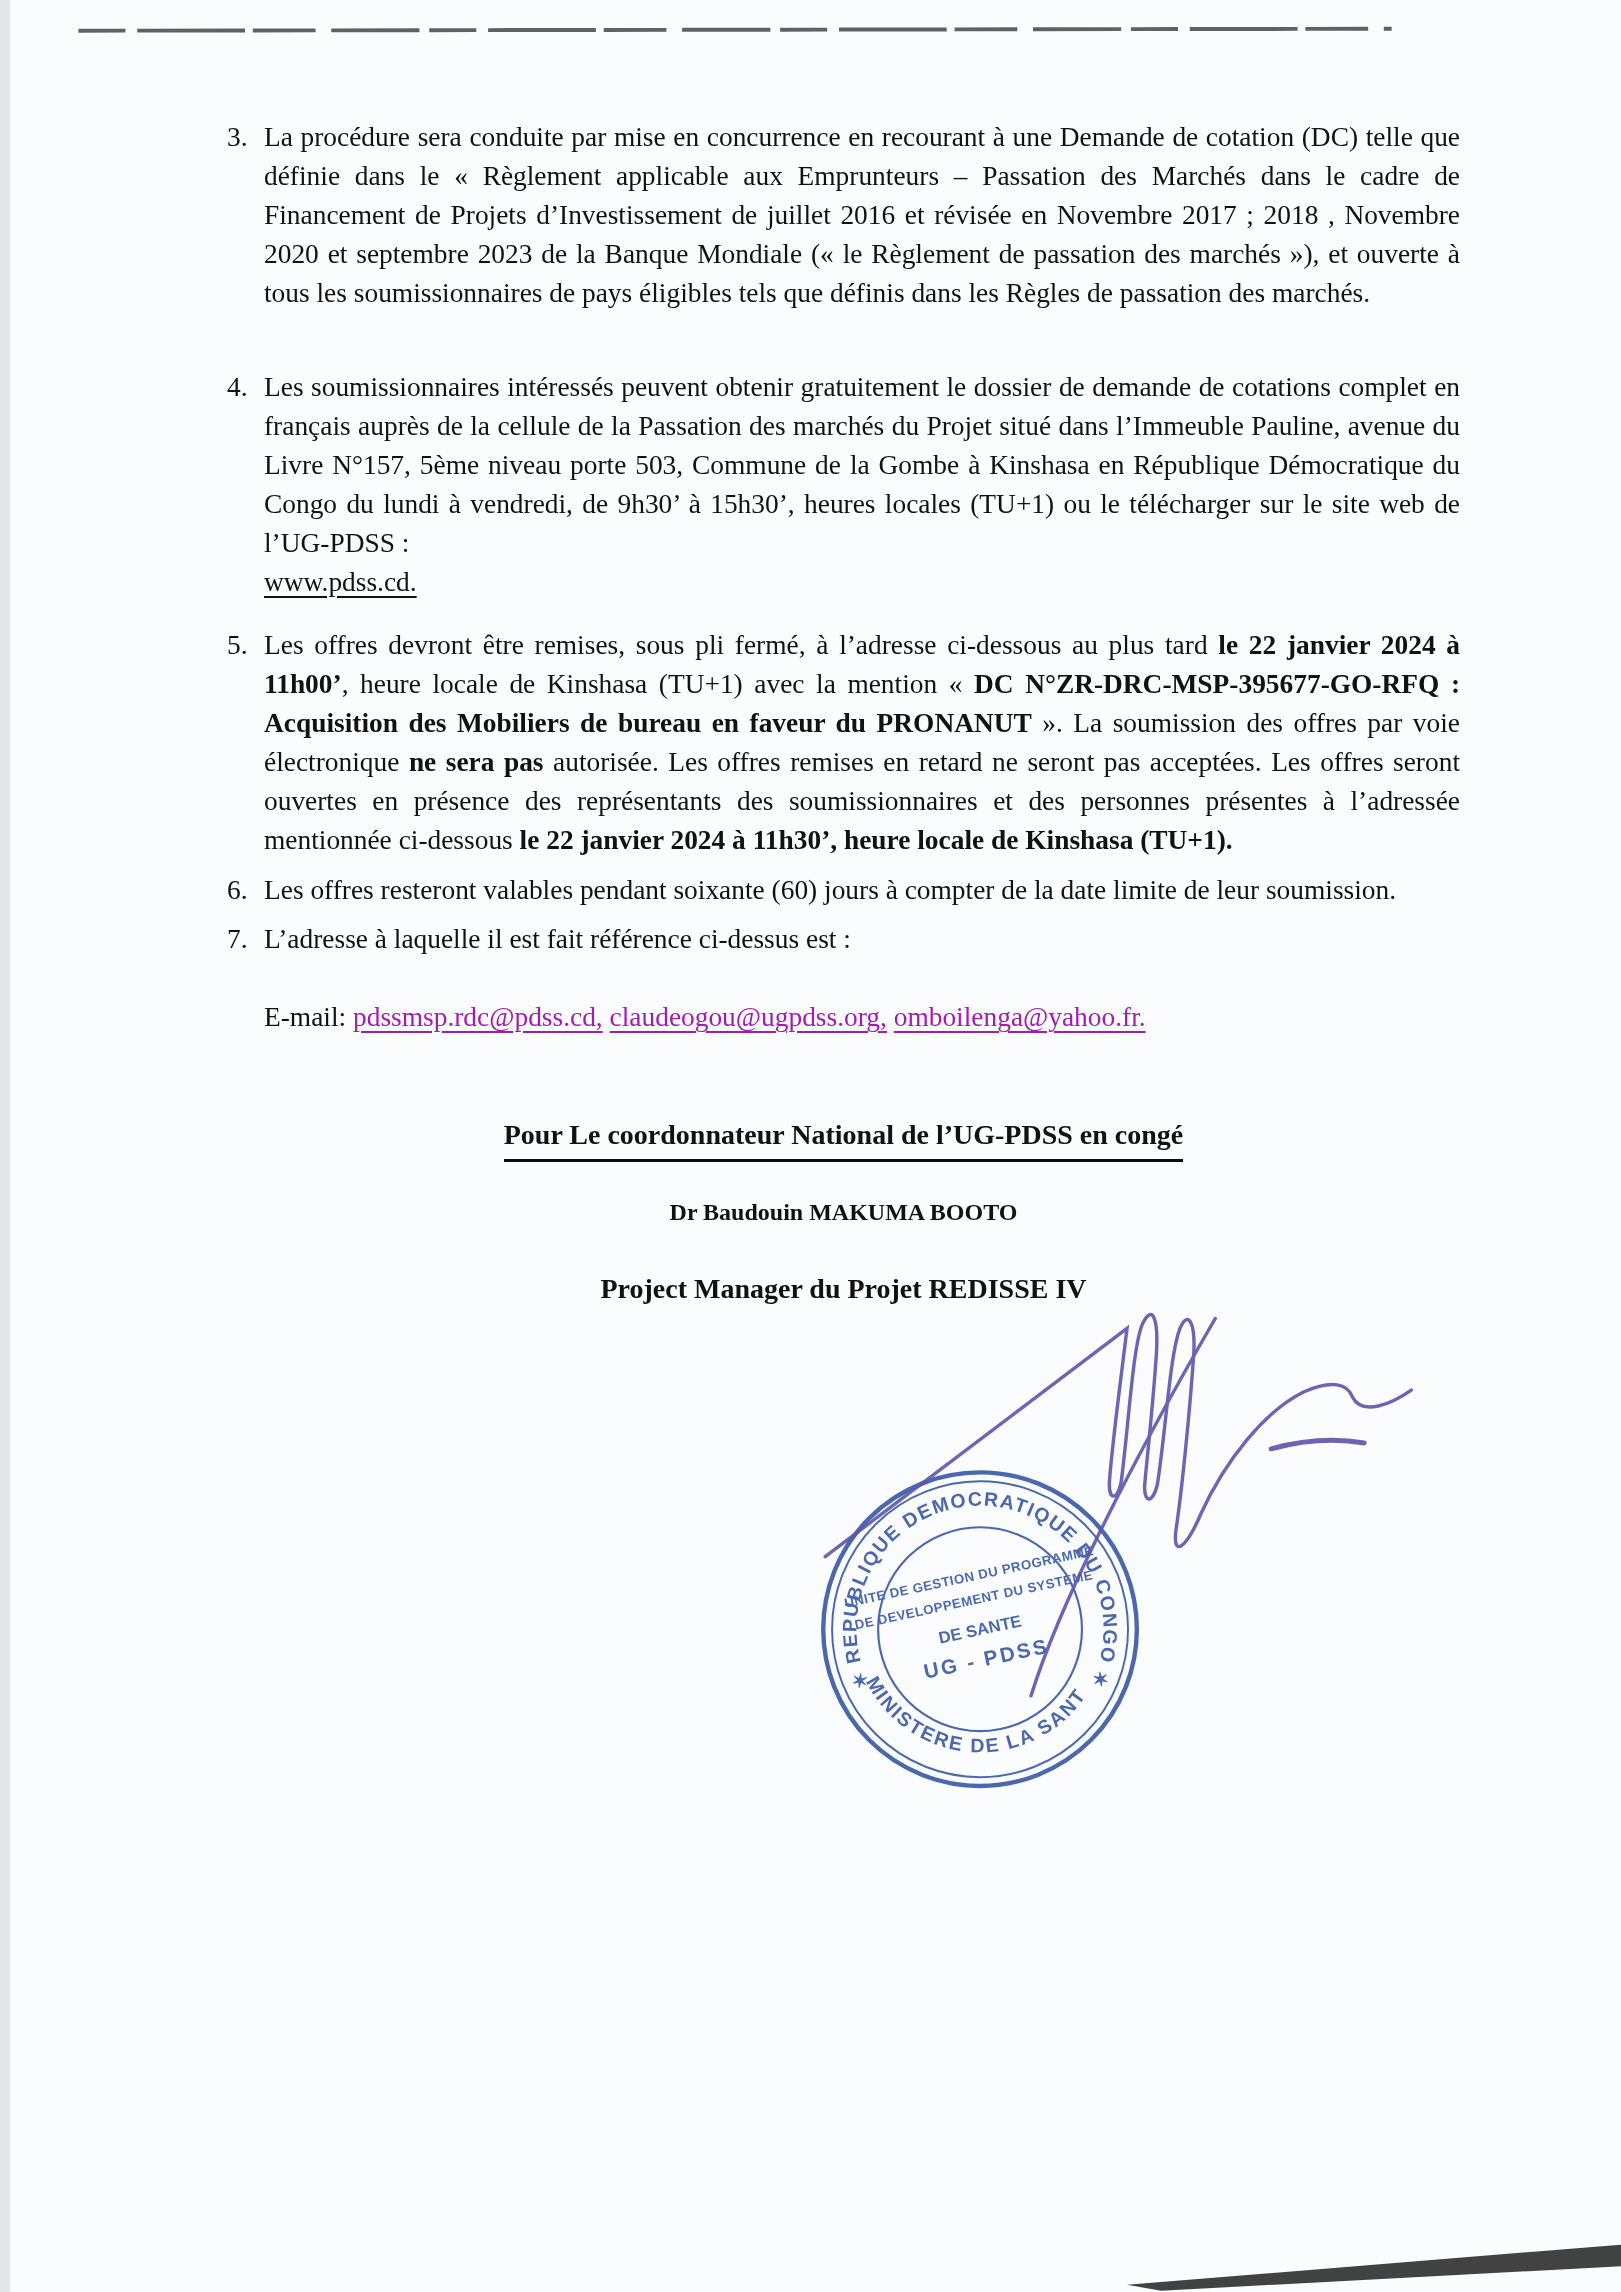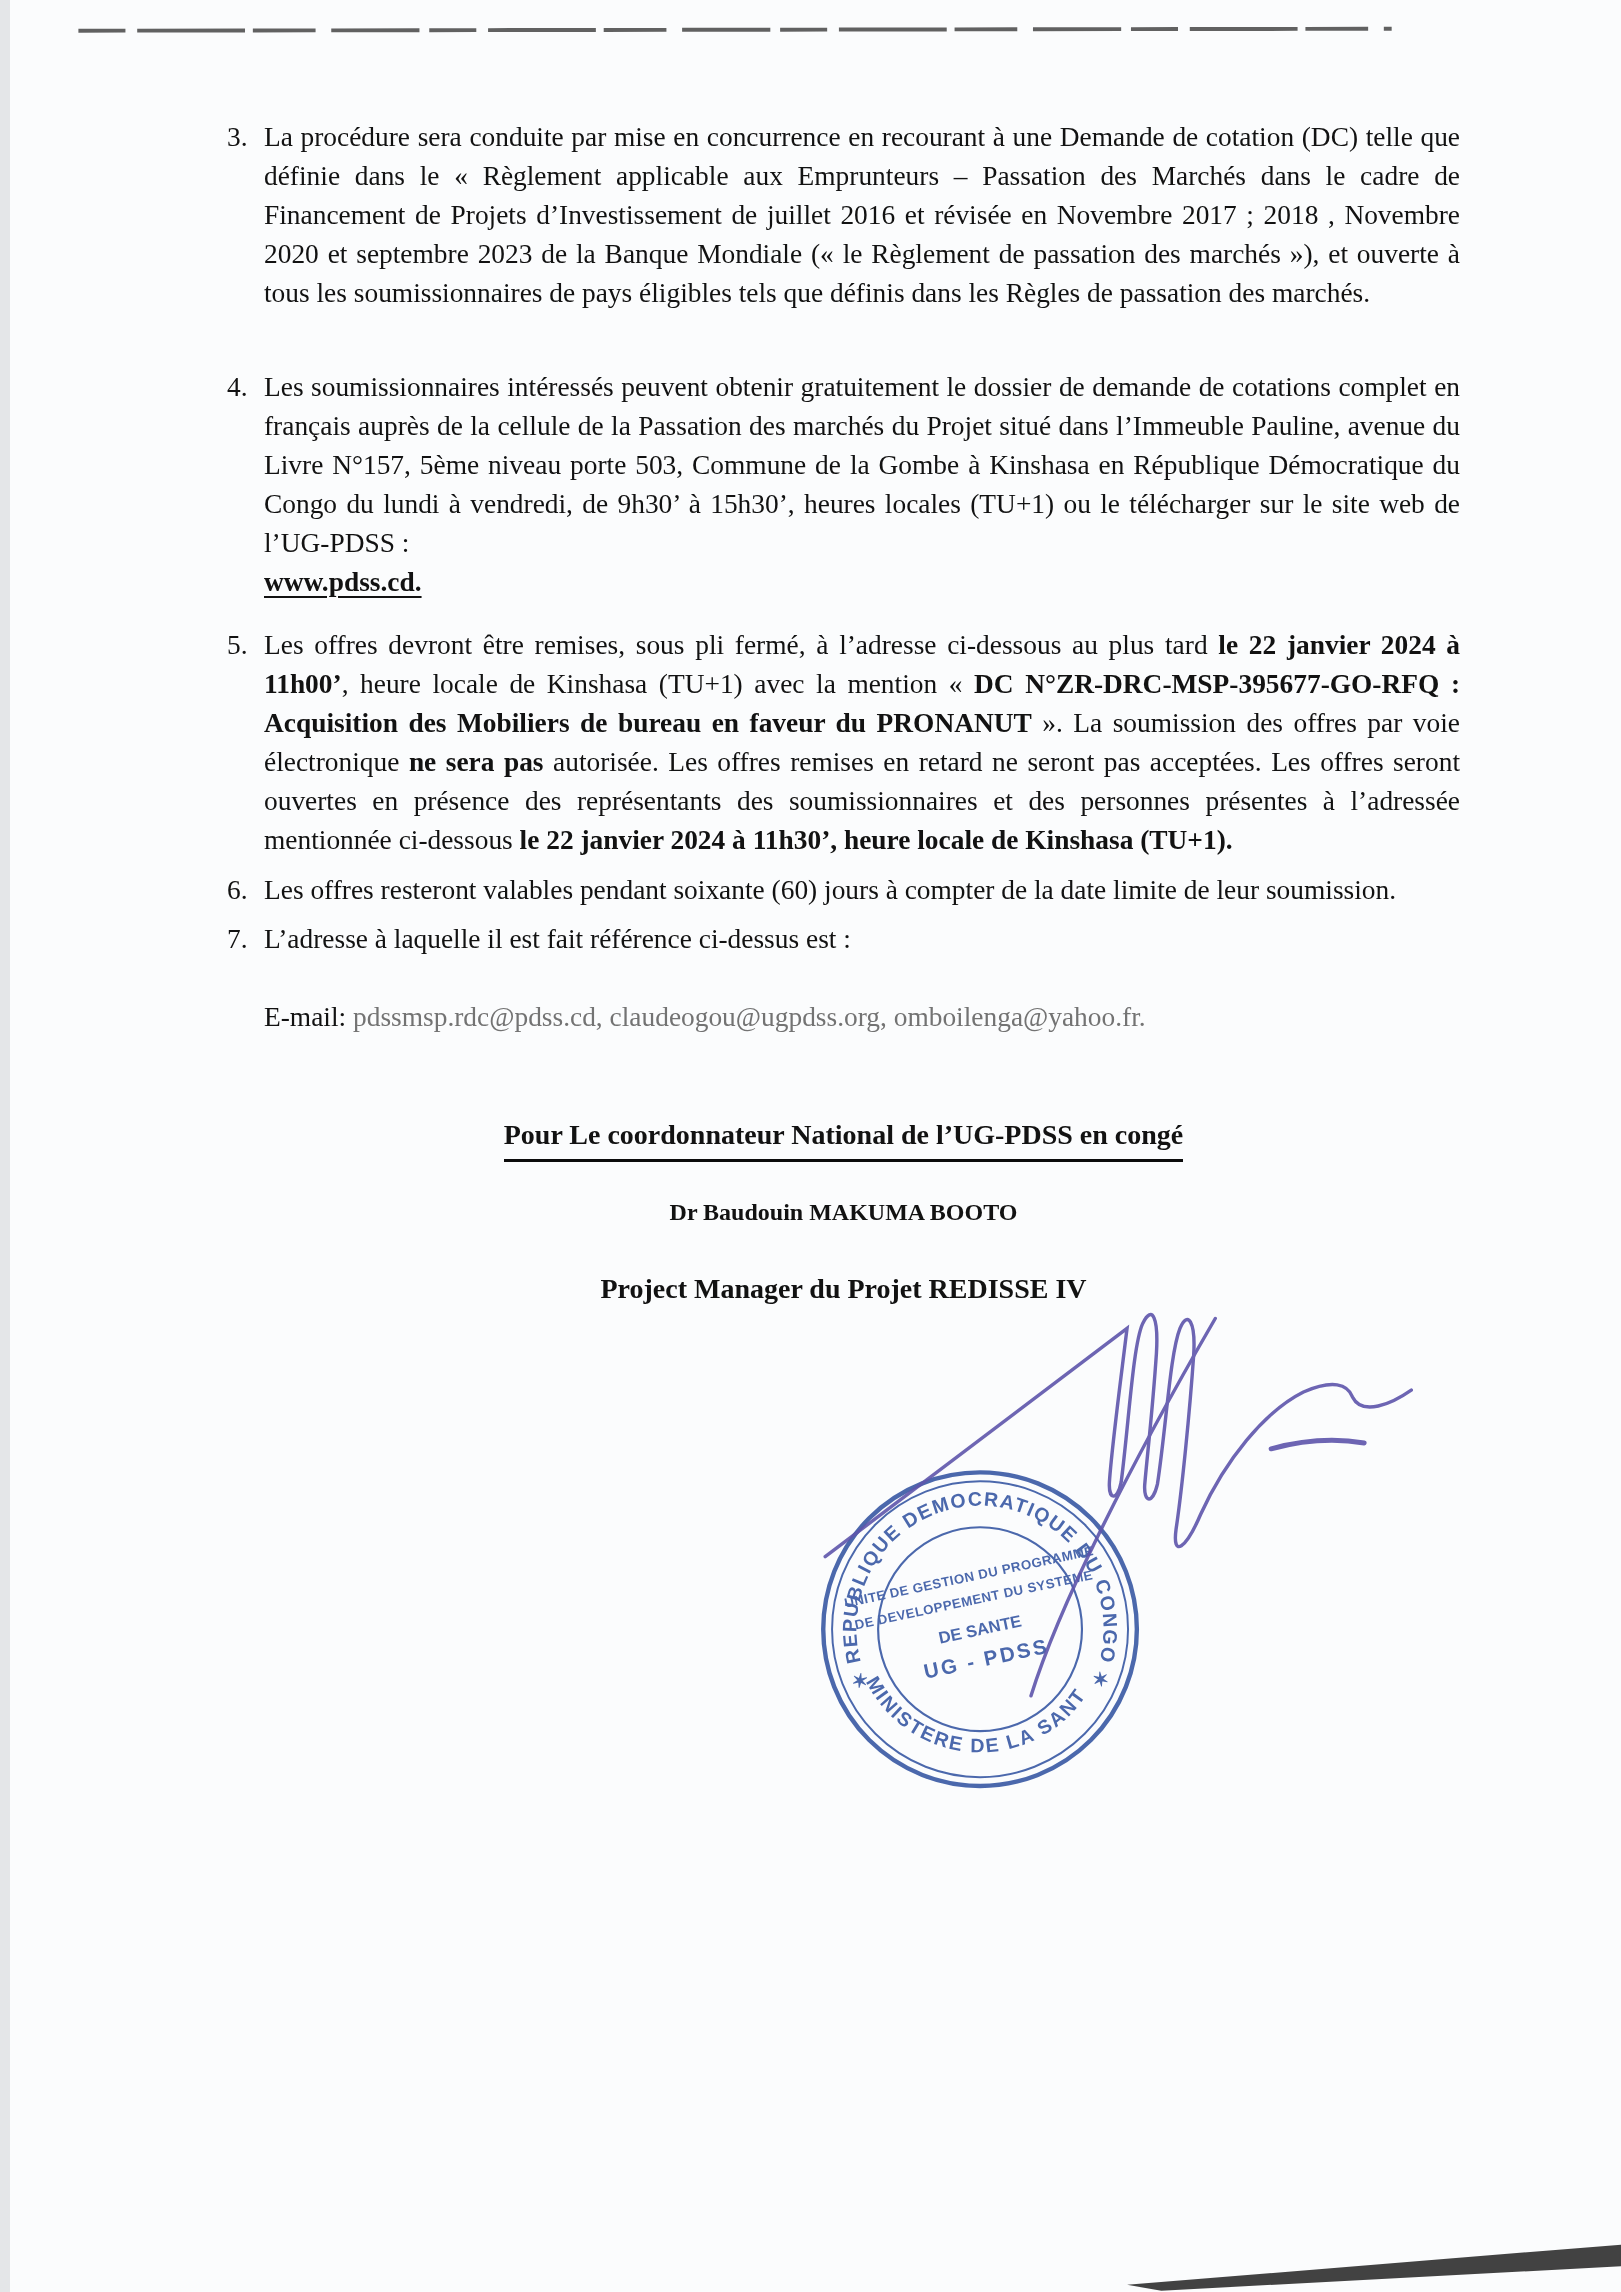--- a/index.html
+++ b/index.html
@@ -50,30 +50,30 @@
     padding-left:37px;
     text-align:justify;
     text-align-last:left;
   }
   .email-line{
     margin-top:39px;
     padding-left:37px;
     white-space:nowrap;
   }
   .email-link{
-    color:#737373;
+    color:#a21caf;
+    text-decoration:underline;
     text-underline-offset:4.9px;
     text-decoration-thickness:2px;
   }
   .site-link{
     color:#121212;
     text-decoration:underline;
     text-underline-offset:4.9px;
     text-decoration-thickness:2px;
-    font-weight:bold;
   }
   b,.bold{font-weight:bold;}
   .sig-heading-wrap{
     margin-top:78px;
     text-align:center;
   }
   .sig-heading{
     display:inline-block;
     font-weight:bold;
     font-size:28px;

